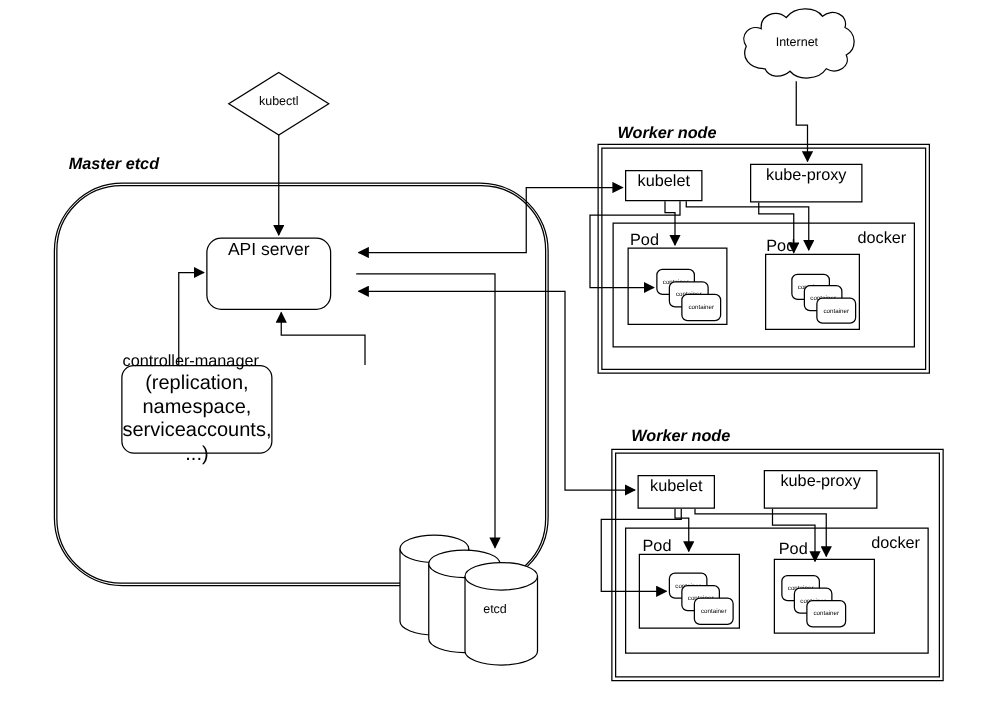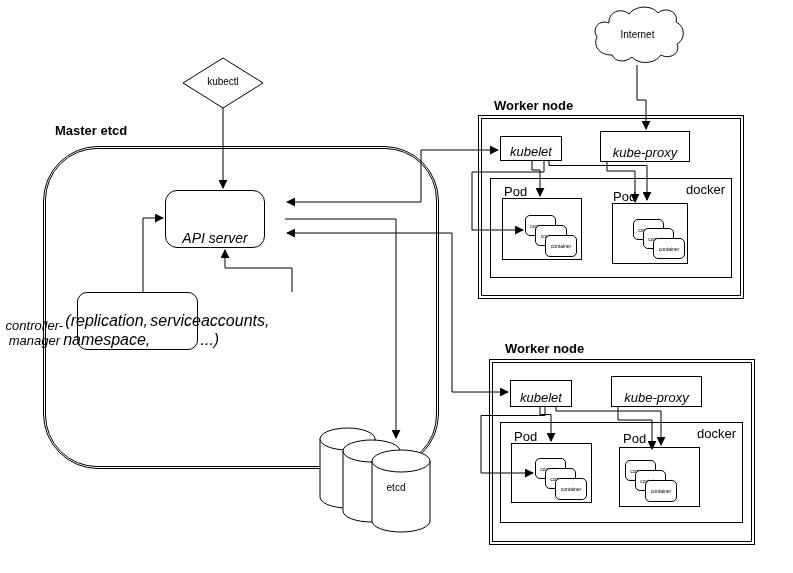--- a/index.html
+++ b/index.html
@@ -2,34 +2,34 @@
 <html><head>
 <meta charset="utf-8">
 <style>
   html,body{margin:0;padding:0;background:#fff;}
   .canvas{
     position:relative;width:793px;height:573px;background:#ffffff;
     font-family:"Liberation Sans",sans-serif;color:#000;overflow:hidden;
   }
   .box{
     position:absolute;box-sizing:border-box;border:1px solid #000;background:#fff;
-    display:flex;align-items:flex-end;justify-content:center;
-    font-size:13px;line-height:1.2;text-align:center;font-style:italic;
+    display:flex;align-items:flex-start;justify-content:center;
+    font-size:13px;line-height:1.2;text-align:center;
   }
   .transparent{background:transparent;}
   .double::before{
     content:"";position:absolute;inset:-4px;border:1px solid #000;
     border-radius:inherit;pointer-events:none;
   }
   .master{border-radius:52px;}
   .master::before{inset:-3px;border-radius:55px;}
   .rounded{border-radius:10px;}
   .rounded-lg{border-radius:12px;}
   .node-label{
-    position:absolute;font-size:13px;font-weight:bold;white-space:nowrap;
+    position:absolute;font-size:13px;font-weight:bold;white-space:nowrap;font-style:italic;
   }
   .plain-label{position:absolute;font-size:13px;white-space:nowrap;}
   .cm-sub{font-size:16px;}
   .container-box{
     position:absolute;box-sizing:border-box;border:1px solid #000;background:#fff;
     border-radius:5px;display:flex;align-items:center;justify-content:center;
     font-size:5px;letter-spacing:0px;
   }
   svg.overlay{position:absolute;left:0;top:0;z-index:3;pointer-events:none;}
   .float-label{position:absolute;z-index:4;font-size:10px;text-align:center;}
@@ -40,21 +40,21 @@
 
 <div class="canvas">
 
   <div class="node-label" style="left:55px;top:123px;">Master etcd</div>
   <div class="box transparent double master z1" style="left:45px;top:148px;width:392px;height:319px;"></div>
 
   <div class="box rounded-lg z1" style="left:165px;top:190px;width:100px;height:58px;font-size:14px;">
     <span>API server</span>
   </div>
 
-  <div class="box rounded z1" style="left:77px;top:292px;width:121px;height:58px;flex-direction:row;">
+  <div class="box rounded z1" style="left:97px;top:292px;width:121px;height:71px;flex-direction:column;">
     <span style="font-size:13px;">controller-manager</span>
     <span class="cm-sub">(replication, namespace,</span>
     <span class="cm-sub">serviceaccounts, ...)</span>
   </div>
 
 
   <div class="node-label" style="left:494px;top:98px;">Worker node</div>
   <div class="box transparent double z1" style="left:481px;top:118px;width:260px;height:178px;"></div>
 
   <div class="box z1" style="left:500px;top:136px;width:62px;height:25px;">

